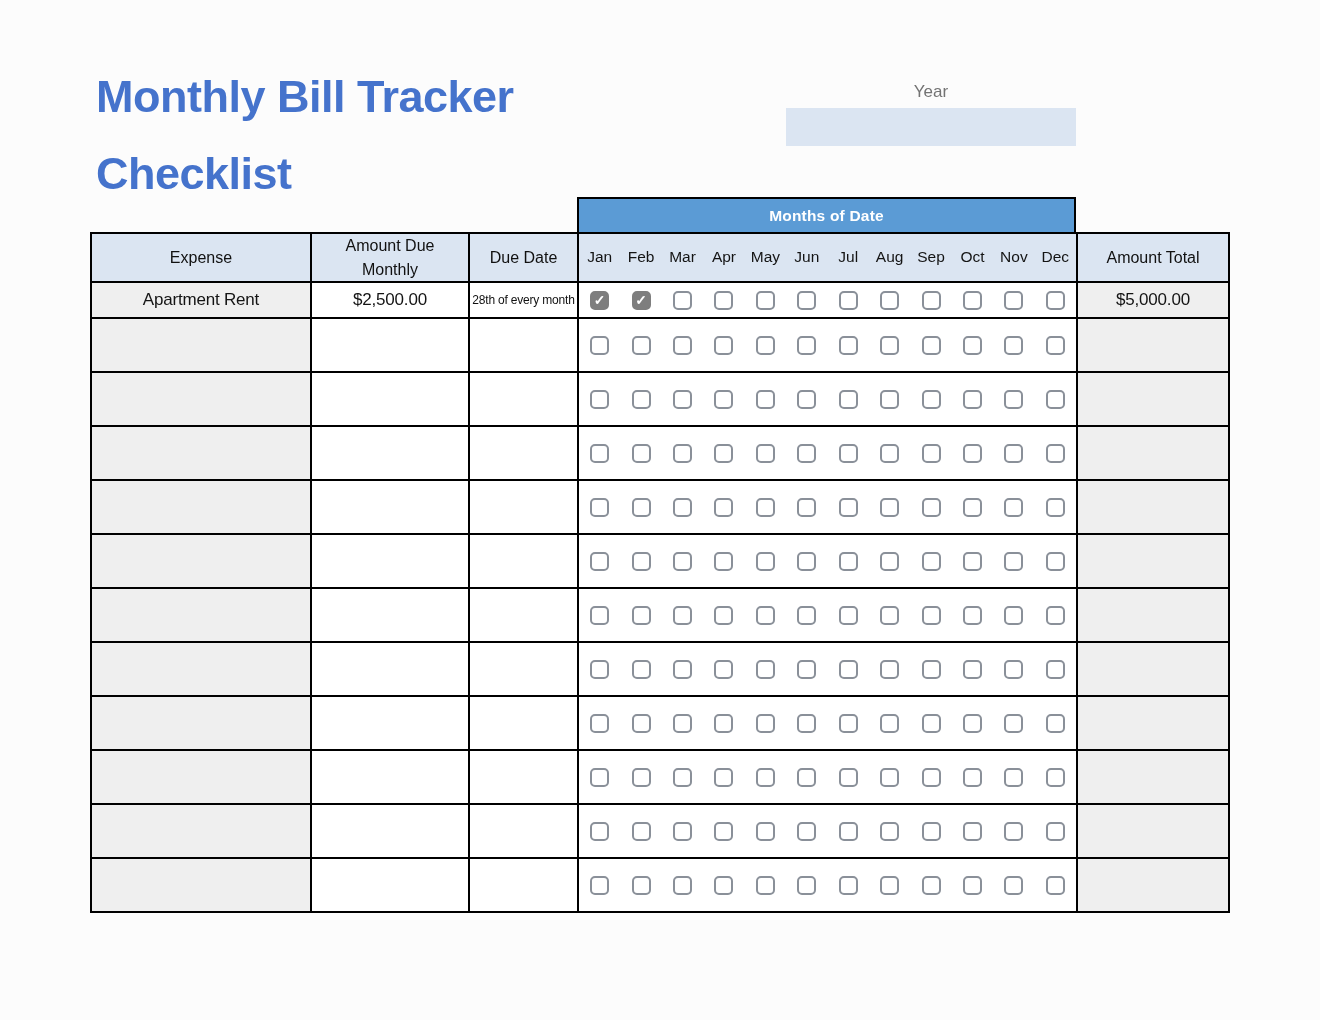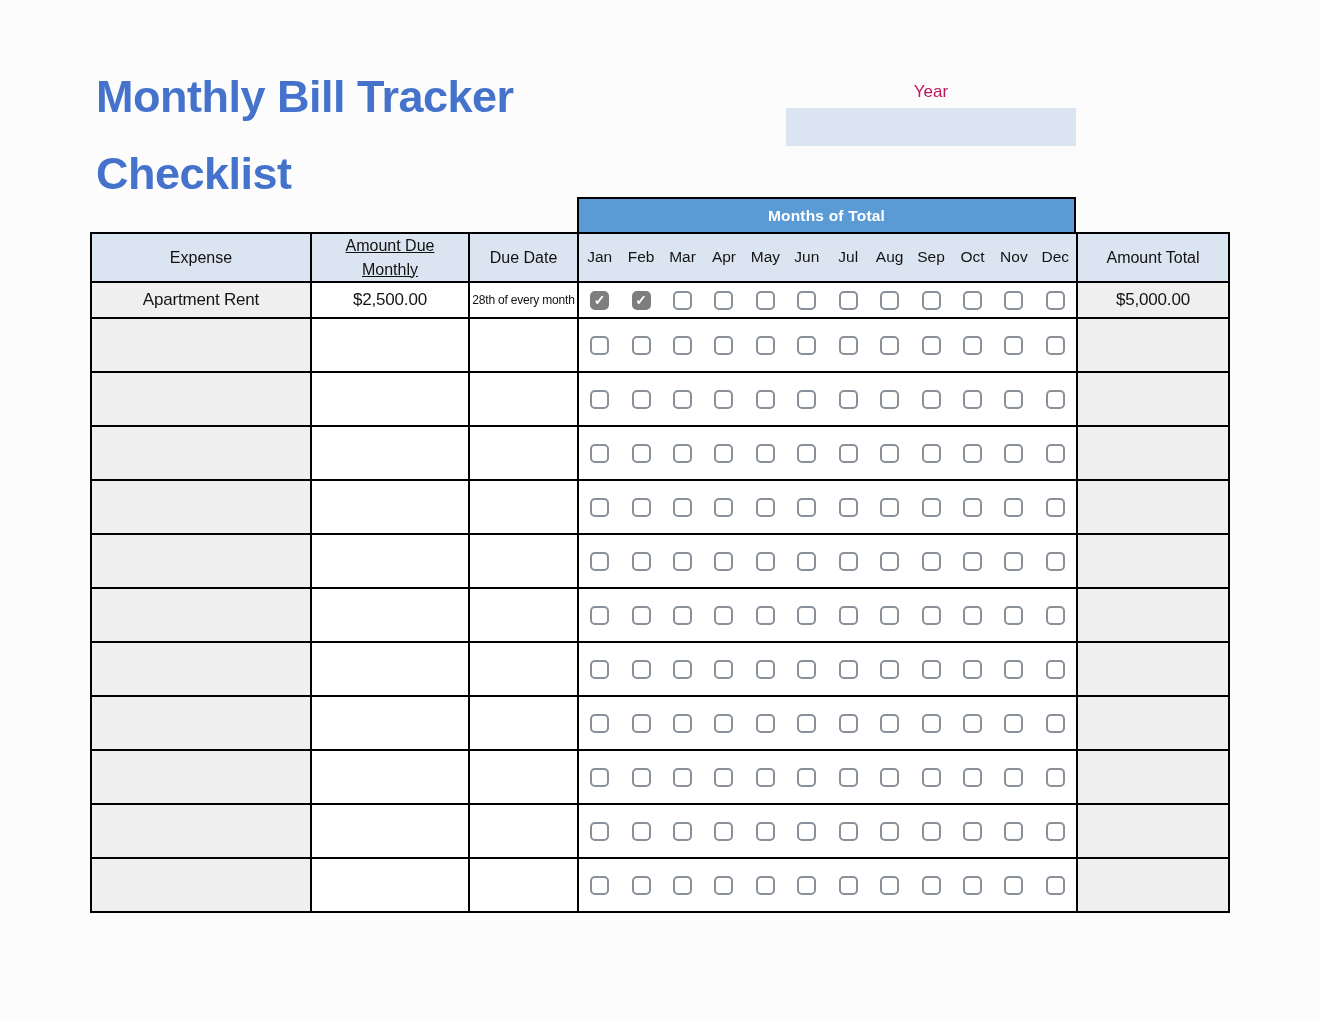--- a/index.html
+++ b/index.html
@@ -10,21 +10,21 @@
     position:relative;
     color:#111;
   }
   .page-title {
     position:absolute; left:96px; top:58px;
     font-size:45px; font-weight:bold; color:#4573CC;
     line-height:77px; letter-spacing:-0.5px;
   }
   .year-label {
     position:absolute; left:786px; top:82px; width:290px;
-    text-align:center; font-size:17px; color:#be185d;
+    text-align:center; font-size:17px; color:#737373;
   }
   .year-box {
     position:absolute; left:786px; top:108px; width:290px; height:38px;
     background:#DBE5F2;
   }
   .months-banner {
     position:absolute; left:577px; top:197px; width:499px; height:37px;
     box-sizing:border-box; background:#5B9BD5; border:2px solid #000;
     color:#fff; font-weight:bold; font-size:15.5px;
     display:flex; align-items:center; justify-content:center;
@@ -36,21 +36,21 @@
   }
   .bill-table th, .bill-table td {
     border:2px solid #000;
     text-align:center; vertical-align:middle;
     padding:0; overflow:hidden;
   }
   .bill-table thead th {
     background:#DBE5F2; font-weight:normal;
     font-size:16px; color:#111; height:47px; line-height:1.45;
   }
-  .bill-table thead th.h-amount { padding:0 16px;text-decoration:underline; }
+  .bill-table thead th.h-amount { padding:0 16px; }
   .bill-table tbody tr { height:54px; }
   .bill-table tbody tr:first-child { height:36px; }
   .c-expense, .c-yearly { background:#EFEFEF; }
   .c-expense, .c-amount, .c-yearly {
     font-size:17px; letter-spacing:-0.2px; color:#141414;
   }
   .c-amount, .c-due, .c-months { background:#FFFFFF; }
   .c-due { font-size:12px; line-height:1.25; padding:2px 6px; letter-spacing:-0.2px; }
   .mlabels, .mgrid {
     display:grid; grid-template-columns:repeat(12,1fr);
@@ -71,21 +71,21 @@
 <body>
 
 <div class="page-title">
   <div>Monthly Bill Tracker</div>
   <div>Checklist</div>
 </div>
 
 <div class="year-label">Year</div>
 <div class="year-box"></div>
 
-<div class="months-banner">Months of Total</div>
+<div class="months-banner">Months of Date</div>
 
 <table class="bill-table">
   <colgroup>
     <col style="width:220px">
       <col style="width:158px">
       <col style="width:109px">
       <col style="width:499px">
       <col style="width:152px">
   </colgroup>
   <thead>

